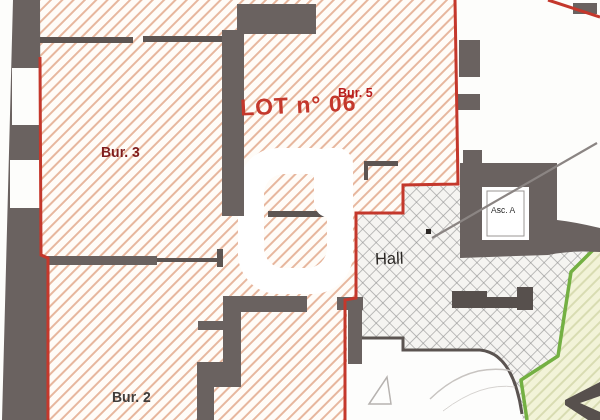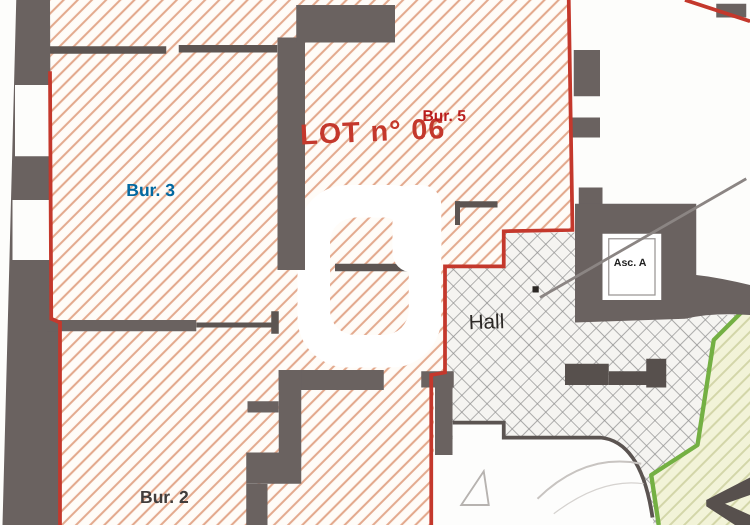--- a/index.html
+++ b/index.html
@@ -5,25 +5,25 @@
   html,body{margin:0;padding:0;background:#e8e8e8;}
   .stage{
     position:relative;width:600px;height:420px;overflow:hidden;
     background:#fdfdfb;font-family:"Liberation Sans",sans-serif;
   }
   .stage svg{position:absolute;left:0;top:0;}
   .label{position:absolute;white-space:nowrap;pointer-events:none;}
   .lbl-lot{left:240px;top:92px;font-size:23px;font-weight:bold;color:#c4382c;
            letter-spacing:1px;transform:rotate(-2.5deg);}
   .lbl-bur5{left:338px;top:86px;font-size:12.5px;font-weight:600;color:#b91c1c;}
-  .lbl-bur3{left:101px;top:144px;font-size:14px;font-weight:600;color:#0369a1;}
+  .lbl-bur3{left:101px;top:144px;font-size:14px;font-weight:600;color:#7f1d1d;}
   .lbl-bur2{left:112px;top:389px;font-size:14px;font-weight:600;color:#413d3b;}
   .lbl-hall{left:375px;top:249px;font-size:16.5px;font-weight:400;color:#2b2825;
             transform:rotate(-2deg);}
-  .lbl-asc{left:491px;top:205px;font-size:8.5px;font-weight:700;color:#222;}
+  .lbl-asc{left:491px;top:205px;font-size:8.5px;font-weight:400;color:#222;}
 </style>
 </head>
 <body>
 
 <div class="stage">
 
   <svg width="600" height="420" viewBox="0 0 600 420">
     <defs>
       <pattern id="ph" width="8" height="8" patternUnits="userSpaceOnUse" patternTransform="rotate(-45)">
         <line x1="0" y1="4" x2="8" y2="4" stroke="#e3aa8e" stroke-width="1.7"></line>

